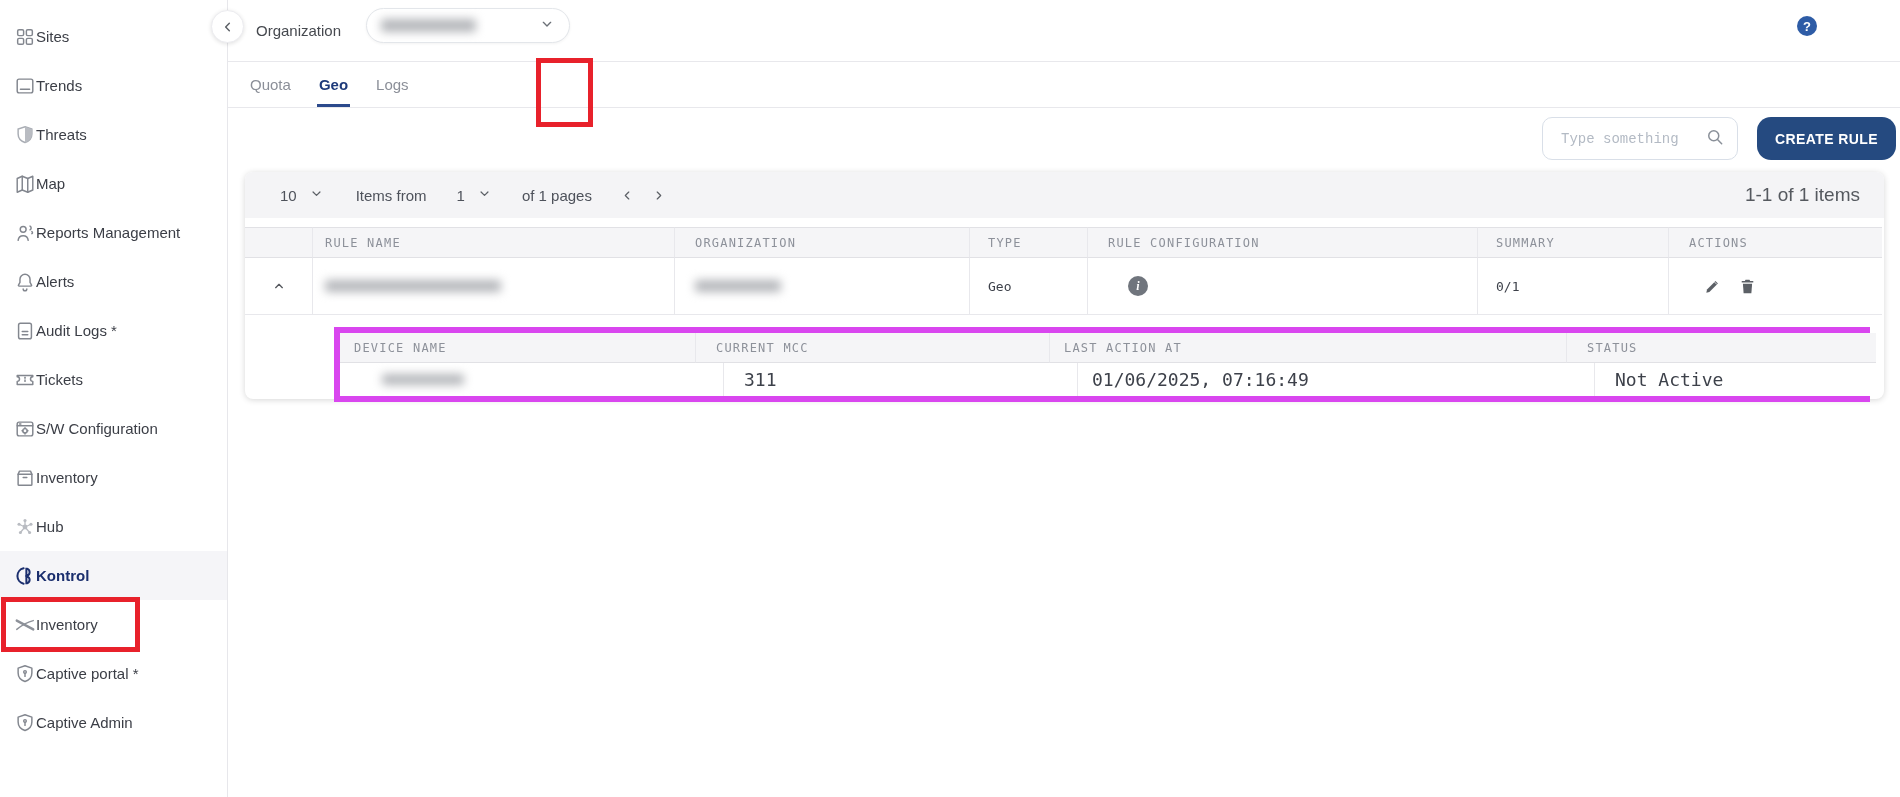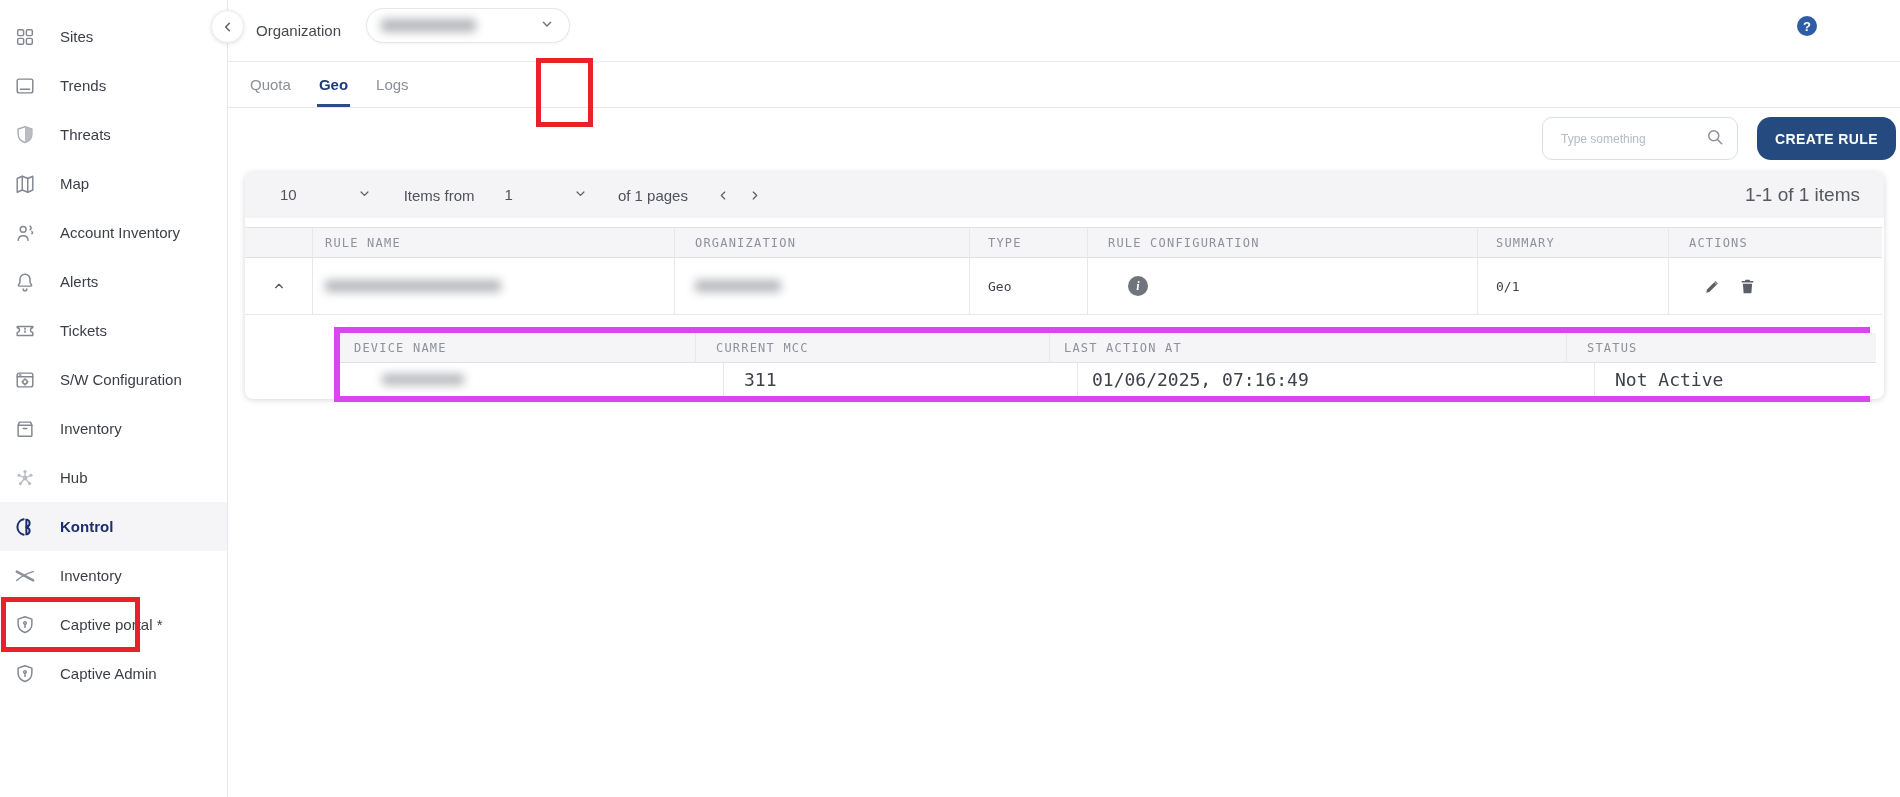--- a/index.html
+++ b/index.html
@@ -7,21 +7,21 @@
     font-family:"Liberation Sans", sans-serif; color:#3d414a; }
 
   
   .sidebar { position:absolute; left:0; top:0; width:228px; height:797px;
     background:#fff; border-right:1px solid #e7e7eb; padding-top:12px; z-index:5; }
   .nav-item { position:relative; height:49px; display:flex; align-items:center;
     padding-left:14px; cursor:pointer; }
   .nav-icon { width:22px; height:22px; flex:0 0 22px; display:flex;
     align-items:center; justify-content:center; }
   .nav-icon svg { width:22px; height:22px; }
-  .nav-label { margin-left:24px; font-size:15px; color:#3b3e46; white-space:nowrap; }
+  .nav-label { margin-left:0; font-size:15px; color:#3b3e46; white-space:nowrap; }
   .nav-item.active { background:#f5f5f8; }
   .nav-item.active .nav-label { color:#1b2f6e; font-weight:bold; }
 
   .anno-box { position:absolute; border:5px solid #e8212b; z-index:50; pointer-events:none; }
   #anno-kontrol { left:1px; top:597px; width:139px; height:55px; }
   #anno-geo { left:308px; top:58px; width:57px; height:69px; }
 
   
   .main { position:absolute; left:228px; top:0; width:1672px; height:797px; background:#fff; }
 
@@ -47,35 +47,35 @@
     color:#8b8f98; margin-right:24px; cursor:pointer; padding:0 2px; }
   .tab.active { color:#1e3a7a; font-weight:bold; }
   .tab.active::after { content:""; position:absolute; left:0; right:0; bottom:0;
     height:3px; background:#2c4a8c; }
 
   .content { position:relative; height:689px; }
 
   .search-box { position:absolute; left:1314px; top:9px; width:196px; height:43px;
     border:1px solid #d9dfe8; border-radius:10px; background:#fff; display:flex;
     align-items:center; padding:0 12px 0 18px; }
-  .search-box input { border:none; outline:none; width:130px; font-size:12px;
-    color:#5a5e66; font-family:Liberation Sans, sans-serif; }
+  .search-box input { border:none; outline:none; width:130px; font-size:14px;
+    color:#5a5e66; font-family:Liberation Mono, monospace; }
   .search-box input::placeholder { color:#b3bac4; }
   .search-box .sicon { margin-left:auto; }
   .create-btn { position:absolute; left:1529px; top:9px; width:139px; height:43px;
     background:#254a80; color:#fff; border:none; border-radius:14px; font-size:14px;
     font-weight:bold; letter-spacing:.4px; cursor:pointer;
     font-family:"Liberation Sans", sans-serif; }
 
   .card { position:absolute; left:17px; top:64px; width:1639px; height:227px;
     background:#fff; border-radius:8px; box-shadow:0 1px 6px rgba(0,0,0,.16); }
 
   .pagebar { height:46px; background:#f4f4f6; border-radius:8px 8px 0 0;
     display:flex; align-items:center; font-size:15px; color:#4e525b; padding:0 24px 0 35px; }
-  .pagebar .seg { display:flex; cursor:pointer;gap:48px; }
+  .pagebar .seg { display:flex; align-items:center; cursor:pointer; }
   .pagebar .chev { margin-left:12px; }
   .pb-label { margin-left:32px; }
   .pb-page { margin-left:30px; }
   .pb-pages { margin-left:30px; }
   .pb-nav { margin-left:28px; display:flex; gap:16px; }
   .pb-nav span { cursor:pointer; display:flex; align-items:center; }
   .pb-range { margin-left:auto; font-size:19px; color:#55595f; }
 
   .spacer { height:9px; }
 
@@ -168,33 +168,43 @@
 
   <div class="nav-item">
     <span class="nav-icon">
       <svg viewBox="0 0 24 24" class="ic">
           <circle cx="10" cy="8" r="3.2"></circle>
           <path d="M4.5 20c.4-3.2 2.7-5 5.5-5s5.1 1.8 5.5 5"></path>
           <path d="M17.5 4.5c1.6.9 1.6 3.1 0 4"></path>
           <path d="M19.5 10.5c.9.5.9 1.8 0 2.3"></path>
         </svg>
     </span>
-    <span class="nav-label">Account Inventory</span>
+    <span class="nav-label">Reports Management</span>
   </div>
 
   <div class="nav-item">
     <span class="nav-icon">
       <svg viewBox="0 0 24 24" class="ic">
           <path d="M12 3.5a5.5 5.5 0 0 1 5.5 5.5v3.5l1.6 2.8c.3.5 0 1.2-.7 1.2H5.6c-.7 0-1-.7-.7-1.2L6.5 12.5V9A5.5 5.5 0 0 1 12 3.5z"></path>
           <path d="M10 19.5a2 2 0 0 0 4 0"></path>
         </svg>
     </span>
     <span class="nav-label">Alerts</span>
   </div>
 
+  <div class="nav-item">
+    <span class="nav-icon">
+      <svg viewBox="0 0 24 24" class="ic">
+          <rect x="5" y="3.5" width="14" height="17" rx="2"></rect>
+          <line x1="9" y1="12.5" x2="15" y2="12.5"></line>
+          <line x1="9" y1="16" x2="15" y2="16"></line>
+        </svg>
+    </span>
+    <span class="nav-label">Audit Logs *</span>
+  </div>
 
   <div class="nav-item">
     <span class="nav-icon">
       <svg viewBox="0 0 24 24" class="ic">
           <path d="M3.5 8.5V7h17v1.5a2.5 2.5 0 0 0 0 5V17h-17v-3.5a2.5 2.5 0 0 0 0-5z"></path>
           <line x1="12" y1="9" x2="12" y2="10" stroke-dasharray="1.5 2.2"></line>
           <line x1="12" y1="12" x2="12" y2="15" stroke-dasharray="1.5 2.2"></line>
         </svg>
     </span>
     <span class="nav-label">Tickets</span>

